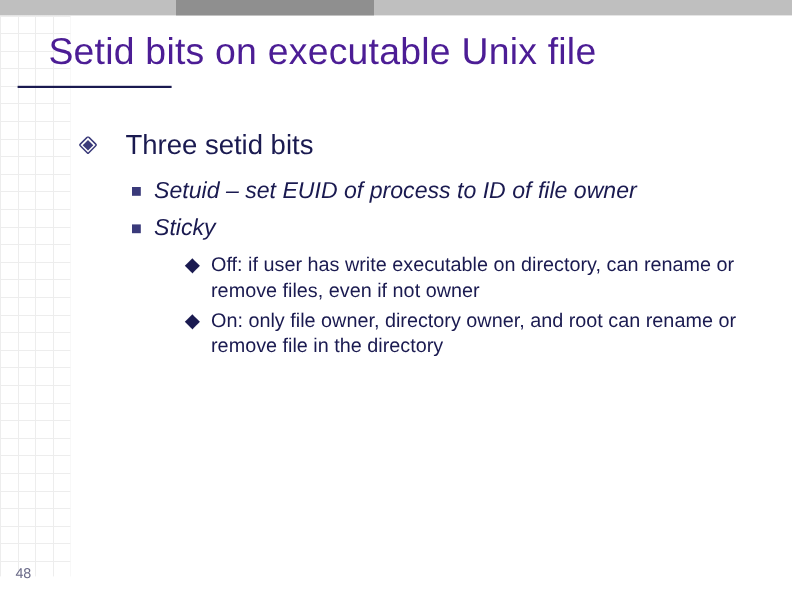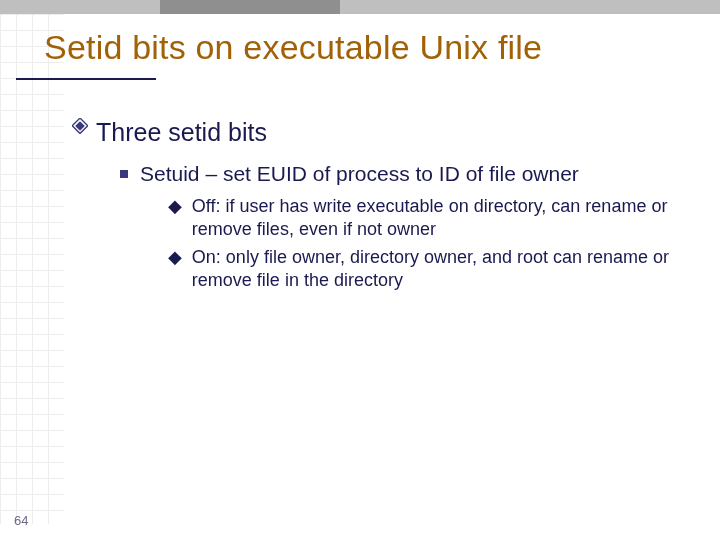--- a/index.html
+++ b/index.html
@@ -31,53 +31,54 @@
     background-image:
       repeating-linear-gradient(to right, #e2e2e2 0, #e2e2e2 1px, transparent 1px, transparent 16px),
       repeating-linear-gradient(to bottom, #e2e2e2 0, #e2e2e2 1px, transparent 1px, transparent 16px);
     opacity: 0.6;
   }
   .title {
     position: absolute;
     top: 28px;
     left: 44px;
     font-size: 34px;
-    color: #a16207;
+    color: #4c1d95;
     font-weight: 400;
     letter-spacing: 0.2px;
   }
   .rule {
     position: absolute;
     top: 78px;
     left: 16px;
     width: 140px;
     height: 2px;
     background: #1a1a50;
   }
   .content {
     position: absolute;
     top: 118px;
     left: 72px;
     right: 24px;
     color: #1a1a50;
   }
   .l1 {
     display: flex;
-    align-items: flex-start;
-    gap: 8px;
+    align-items: center;
+    gap: 26px;
     margin-bottom: 14px;
   }
   .l1 .bullet svg { display: block; }
   .l1 .txt { font-size: 25px; line-height: 1.15; }
   .l2 {
     display: flex;
     align-items: flex-start;
     gap: 12px;
     margin-left: 48px;
     margin-bottom: 8px;
+    font-style: italic;
   }
   .l2 .square {
     width: 8px; height: 8px;
     background: #3a3a7a;
     margin-top: 9px;
     flex: 0 0 8px;
   }
   .l2 .txt { font-size: 21px; line-height: 1.25; }
   .l3 {
     display: flex;
@@ -120,25 +121,29 @@
         <rect x="8" y="3.2" width="6.8" height="6.8" transform="rotate(45 8 3.2)" fill="#3a3a7a"></rect>
       </svg>
     </span>
     <span class="txt">Three setid bits</span>
   </div>
 
   <div class="l2">
     <span class="square"></span>
     <span class="txt">Setuid – set EUID of process to ID of file owner</span>
   </div>
+  <div class="l2">
+    <span class="square"></span>
+    <span class="txt">Sticky</span>
+  </div>
 
   <div class="l3">
     <span class="dot">◆</span>
     <span class="txt">Off: if user has write executable on directory, can rename or remove files, even if not owner</span>
   </div>
   <div class="l3">
     <span class="dot">◆</span>
     <span class="txt">On: only file owner, directory owner, and root can rename or remove file in the directory</span>
   </div>
 
 </div>
 
-<div class="pagenum">64</div>
+<div class="pagenum">48</div>
 
 </body></html>

